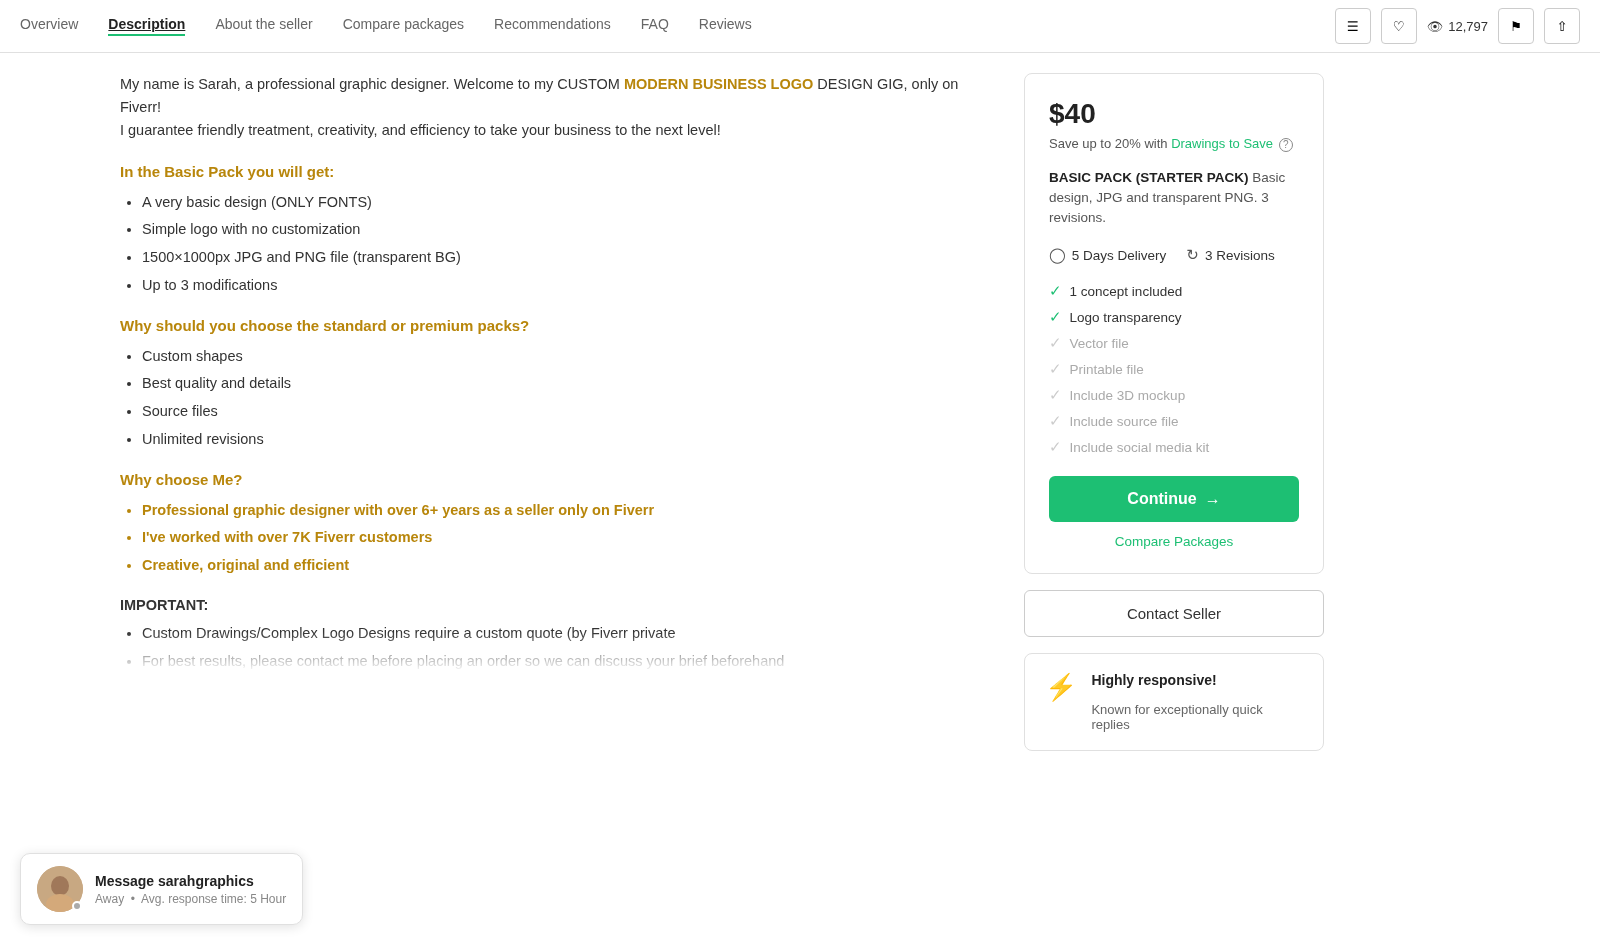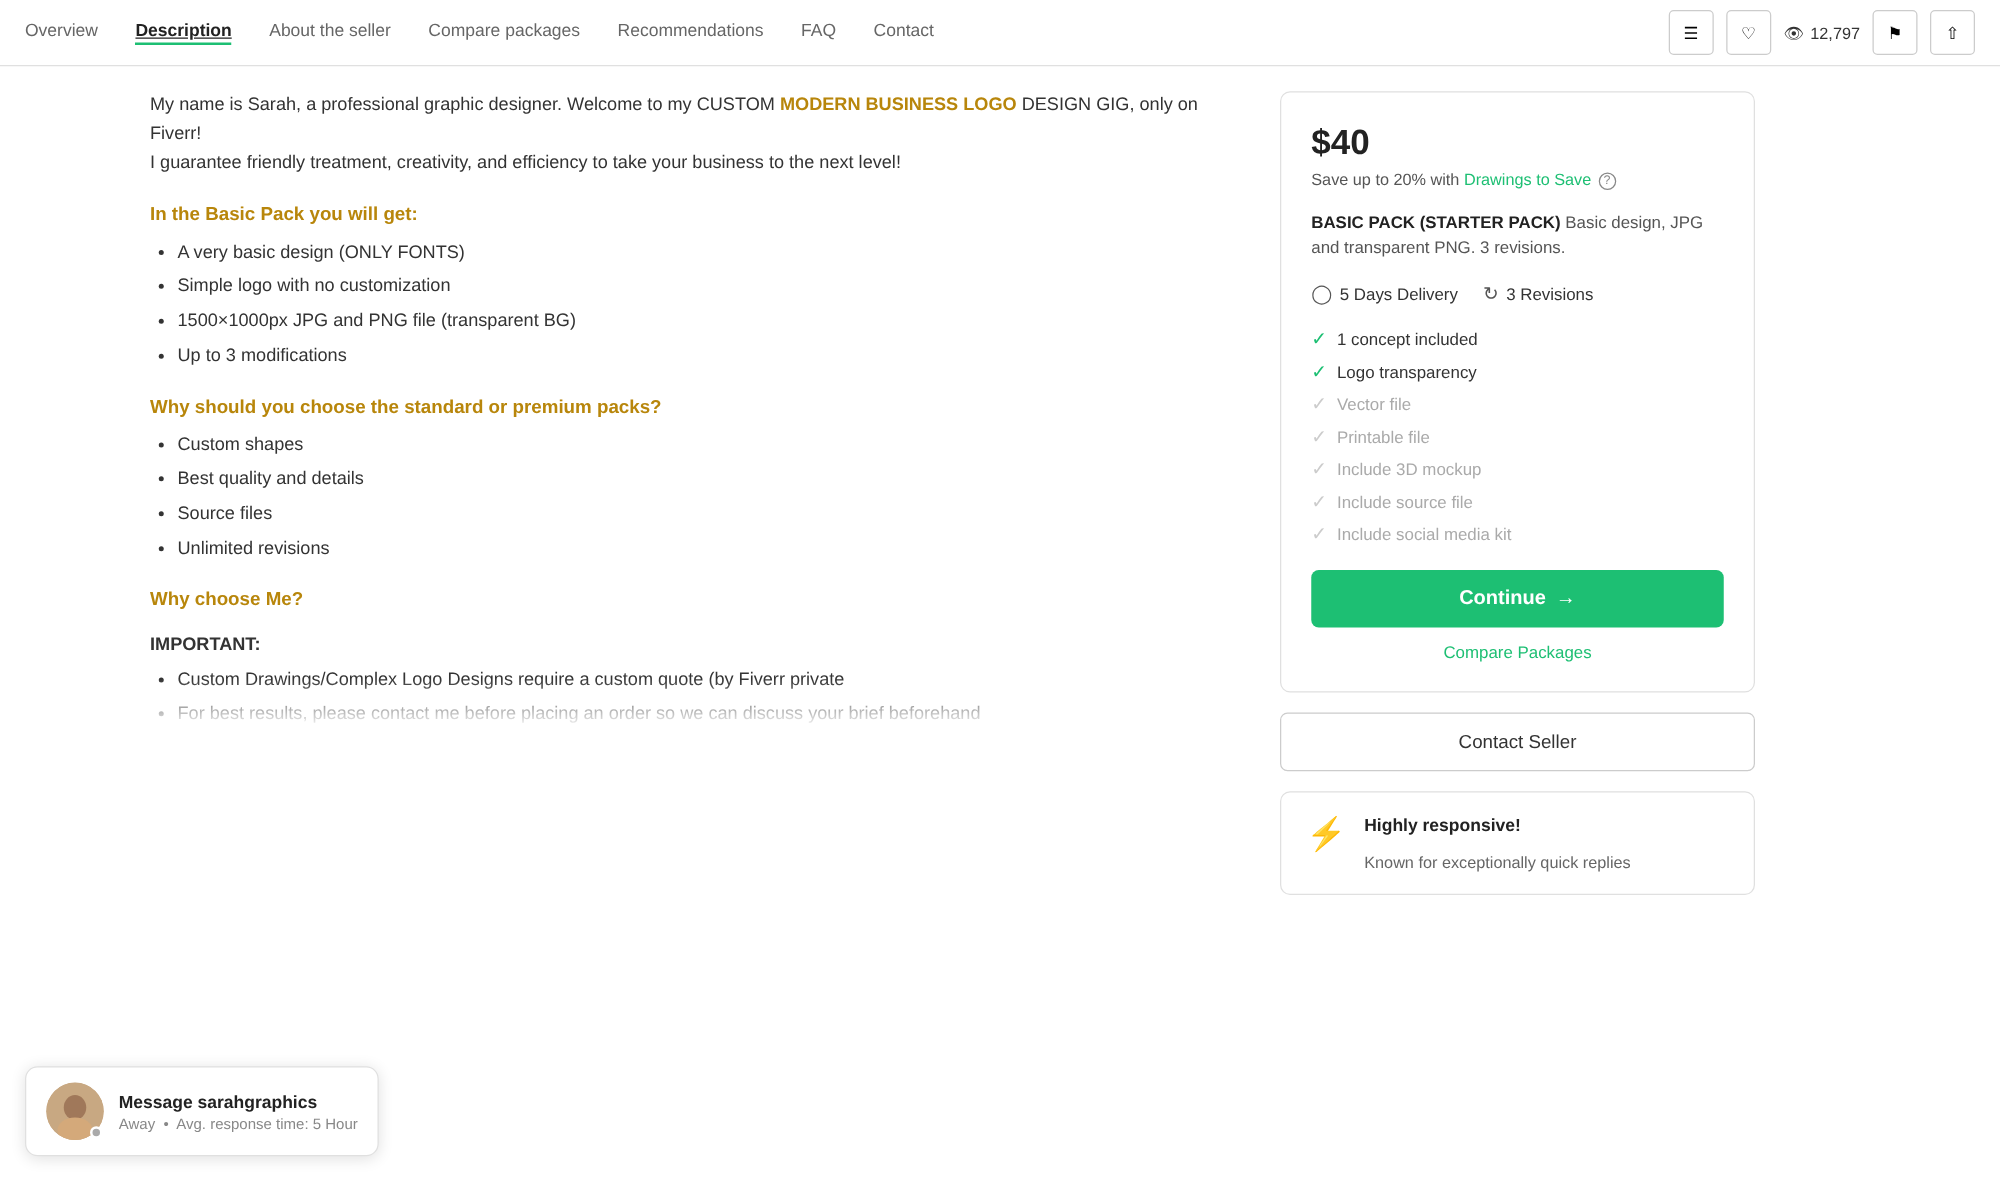--- a/index.html
+++ b/index.html
@@ -104,21 +104,21 @@
     }
 
     
     .content-area {
       flex: 1;
       max-width: 850px;
     }
 
     
     .sidebar {
-      width: 380px;
+      width: 300px;
       flex-shrink: 0;
     }
 
     
     .desc-intro {
       font-size: 14.5px;
       color: #333;
       line-height: 1.6;
       margin-bottom: 20px;
     }
@@ -385,21 +385,21 @@
 <body>
 
 <nav class="top-nav">
   <div class="nav-links">
     <a class="nav-link">Overview</a>
     <a class="nav-link active">Description</a>
     <a class="nav-link">About the seller</a>
     <a class="nav-link">Compare packages</a>
     <a class="nav-link">Recommendations</a>
     <a class="nav-link">FAQ</a>
-    <a class="nav-link">Contact</a>
+    <a class="nav-link">Reviews</a>
   </div>
   <div class="nav-actions">
     <button class="nav-icon-btn">
       <span>☰</span>
     </button>
     <button class="like-btn">
       <span>♡</span>
     </button>
     <div class="count-badge">
       <span>👁</span>
@@ -433,20 +433,25 @@
 
     <p class="section-title">Why should you choose the standard or premium packs?</p>
     <ul class="bullet-list">
       <li>Custom shapes</li>
       <li>Best quality and details</li>
       <li>Source files</li>
       <li>Unlimited revisions</li>
     </ul>
 
     <p class="section-title">Why choose Me?</p>
+    <ul class="bullet-list">
+      <li class="gold-text" style="color:#b8860b;font-weight:600;">Professional graphic designer with over 6+ years as a seller only on Fiverr</li>
+      <li class="gold-text" style="color:#b8860b;font-weight:600;">I've worked with over 7K Fiverr customers</li>
+      <li class="gold-text" style="color:#b8860b;font-weight:600;">Creative, original and efficient</li>
+    </ul>
 
     <p class="important-label">IMPORTANT:</p>
     <div class="fade-bottom">
       <ul class="bullet-list">
         <li>Custom Drawings/Complex Logo Designs require a custom quote (by Fiverr private</li>
         <li style="font-weight:700;"><strong>For best results, please contact me before placing an order so we can discuss your brief beforehand</strong></li>
       </ul>
     </div>
 
   </div>

